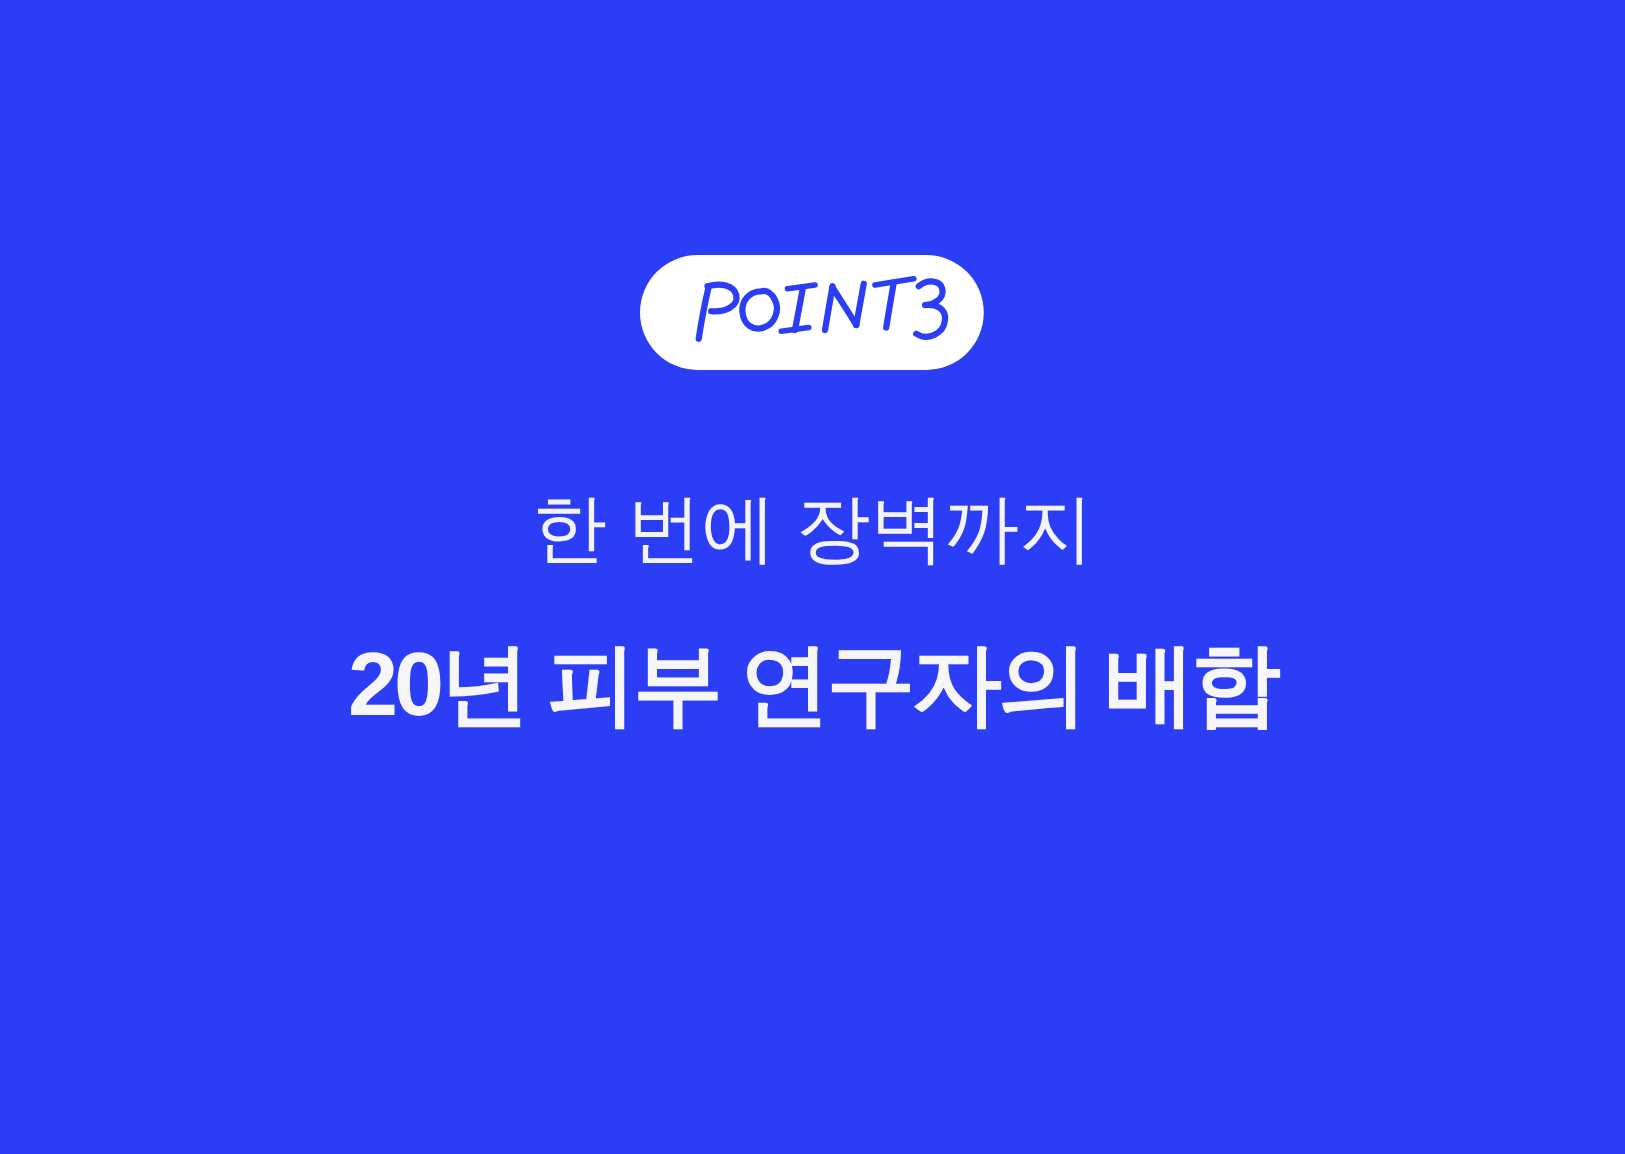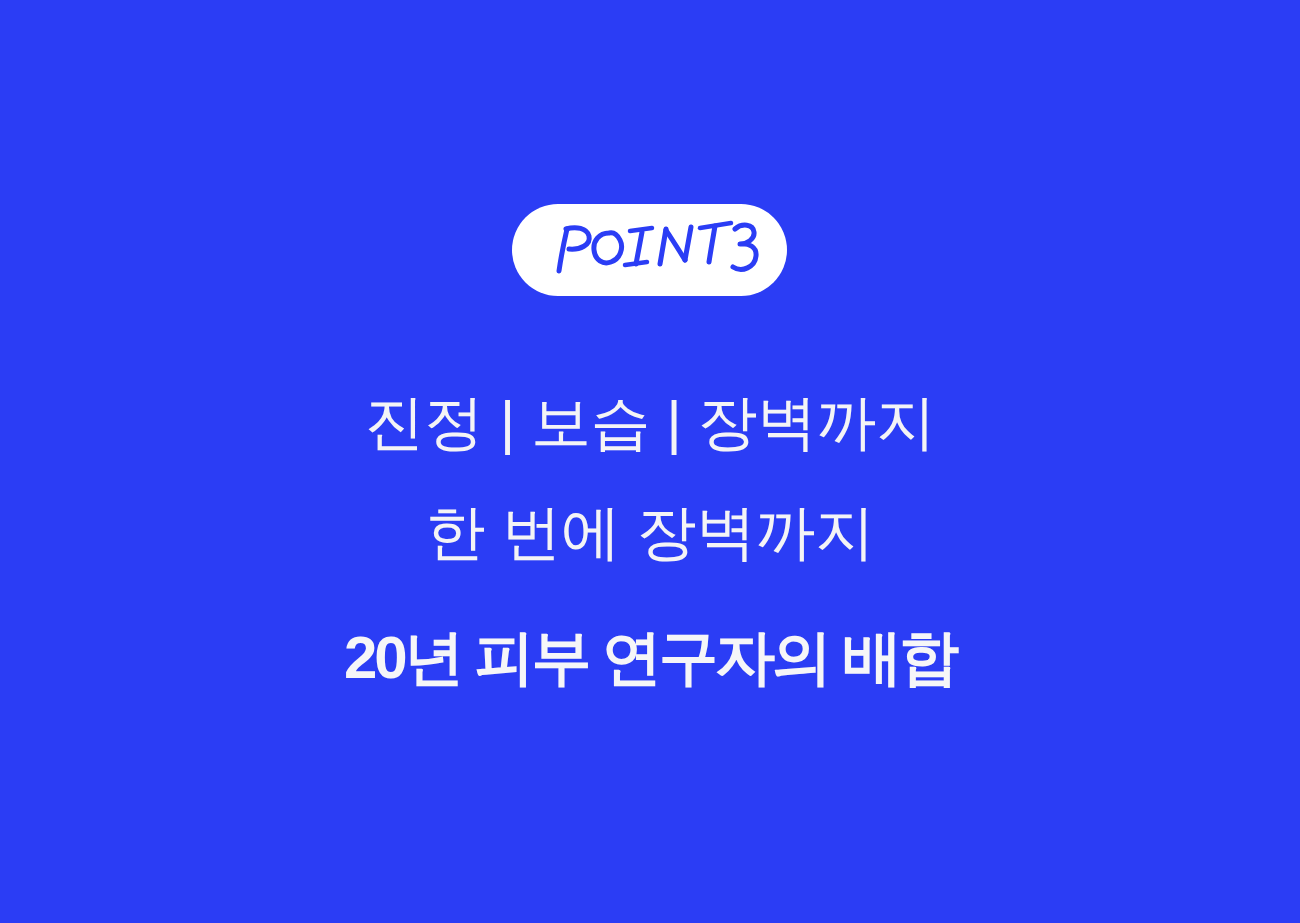--- a/index.html
+++ b/index.html
@@ -68,21 +68,21 @@
     line-height: 110px;
     letter-spacing: -0.5px;
     white-space: pre;
   }
 
   .line-bold {
     display: block;
     margin-top: 12px;
     color: #f6f6f8;
     font-weight: 700;
-    font-size: 60px;
+    font-size: 72px;
     line-height: 116px;
     letter-spacing: -3.2px;
     white-space: pre;
   }
 </style>
 </head>
 <body>
 
 <div id="banner">
 
@@ -107,18 +107,17 @@
 
         <path d="M155 9 L186 4" stroke-width="4.5"></path>
         <path d="M170 7 C168 19 166 30 164 43" stroke-width="5"></path>
 
         <path d="M190 10 C197 4 208 5 209 13 C210 20 202 25 195 25 C204 24 212 28 211 37 C210 48 197 54 188 48" stroke-width="5"></path>
       </g>
     </svg>
   </div>
 
   <div class="headline">
-    <span class="line-light">진정 | 보습 | 장벽까지</span>
     <span class="line-light">한 번에 장벽까지</span>
     <span class="line-bold">20년 피부 연구자의 배합</span>
   </div>
 
 </div>
 
 </body></html>

